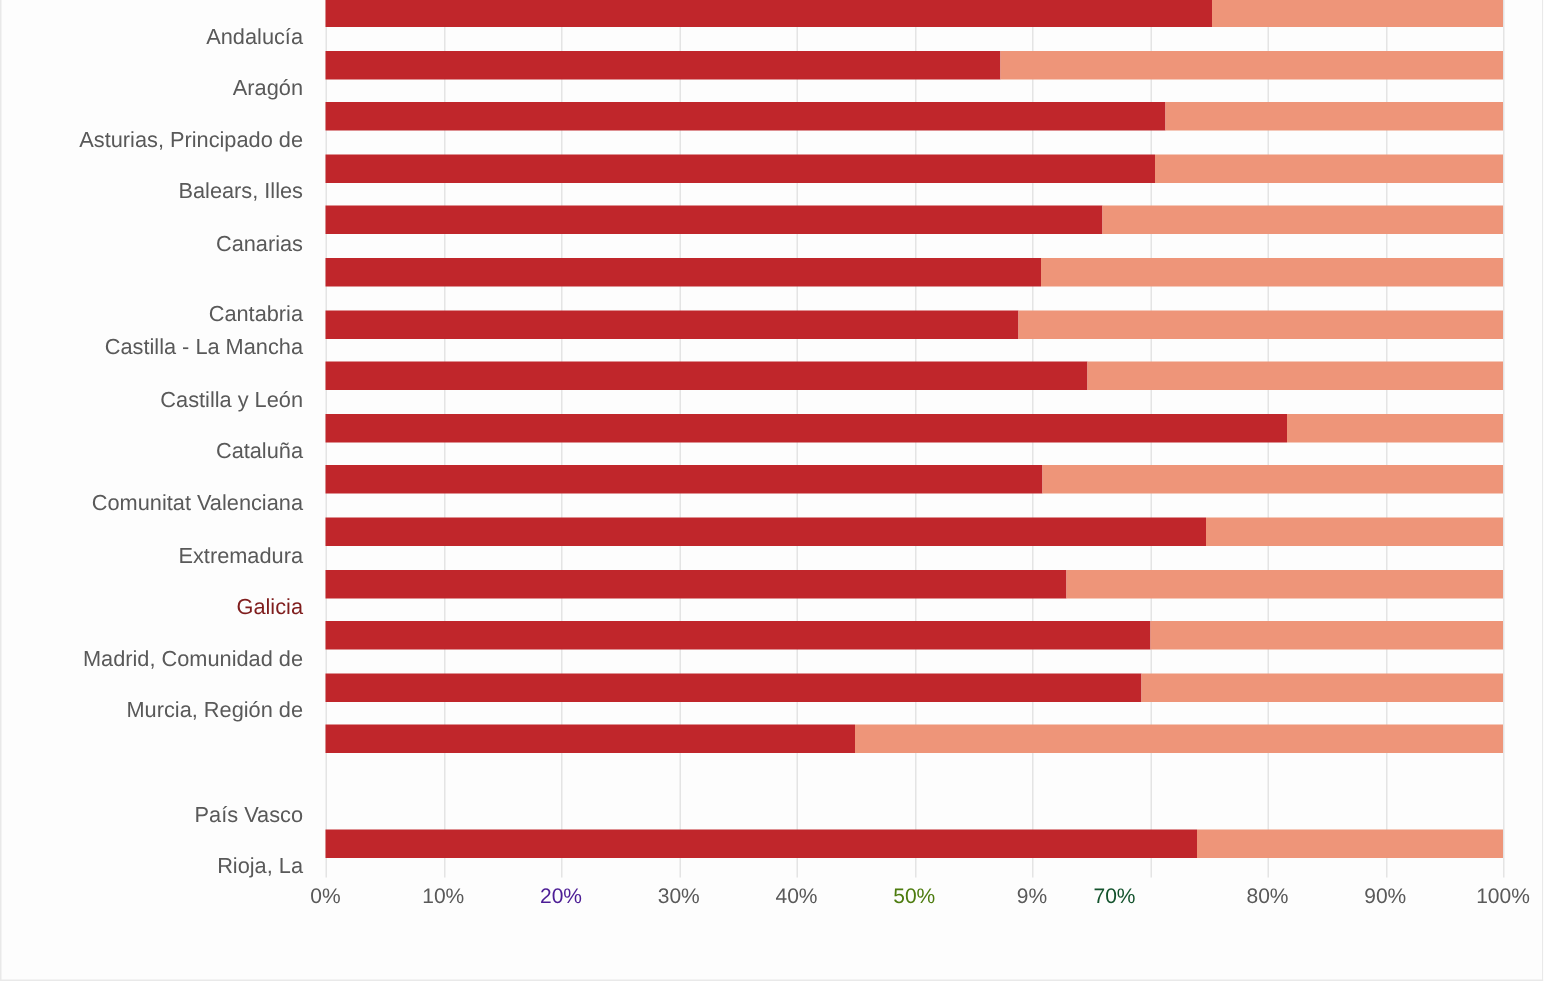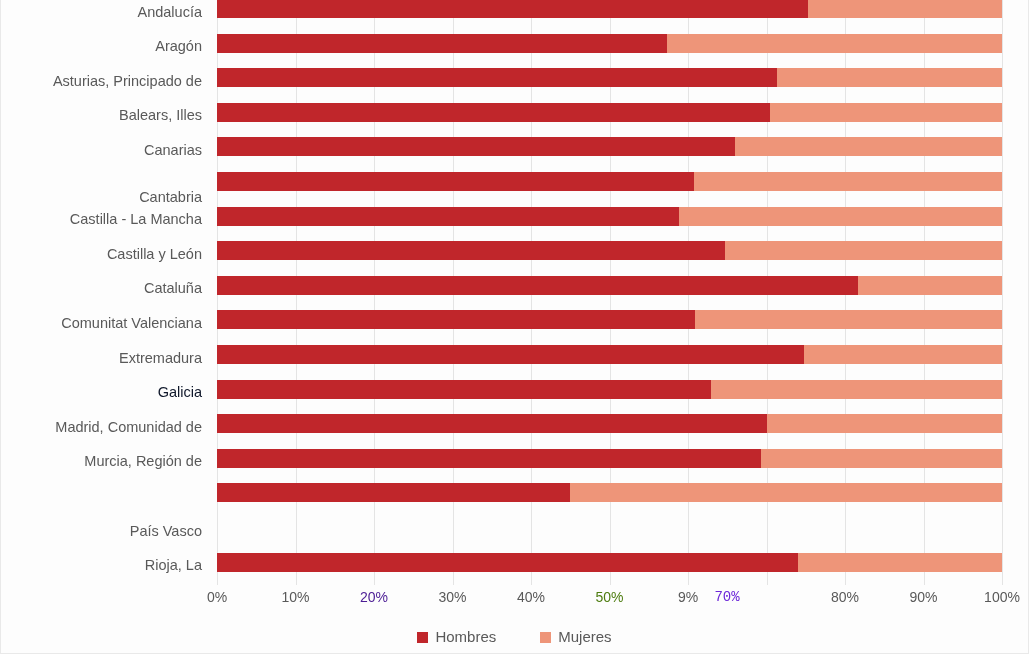--- a/index.html
+++ b/index.html
@@ -36,21 +36,21 @@
     left: 0;
     top: 0;
     width: 1029px;
     height: 585px;
   }
 
   
   .cat-labels {
     position: absolute;
     left: 0;
-    top: 3px;
+    top: 16px;
     width: 210px;
     height: 585px;
     text-decoration: underline;
   }
   .cat-label {
     position: absolute;
     right: 8px;
     text-align: right;
     color: #595959;
     font-size: 14.5px;
@@ -167,21 +167,21 @@
         <div class="cat-label" style="top: 35.1px; color: rgb(89, 89, 89);">Aragón</div>
         <div class="cat-label" style="top: 69.7px; color: rgb(89, 89, 89);">Asturias, Principado de</div>
         <div class="cat-label" style="top: 104.3px; color: rgb(89, 89, 89);">Balears, Illes</div>
         <div class="cat-label" style="top: 138.9px; color: rgb(89, 89, 89);">Canarias</div>
         <div class="cat-label" style="top: 173.5px; color: rgb(89, 89, 89); margin-top: 12px;">Cantabria</div>
         <div class="cat-label" style="top: 208.1px; color: rgb(89, 89, 89);">Castilla - La Mancha</div>
         <div class="cat-label" style="top: 242.7px; color: rgb(89, 89, 89);">Castilla y León</div>
         <div class="cat-label" style="top: 277.3px; color: rgb(89, 89, 89);">Cataluña</div>
         <div class="cat-label" style="top: 311.9px; color: rgb(89, 89, 89);">Comunitat Valenciana</div>
         <div class="cat-label" style="top: 346.5px; color: rgb(89, 89, 89);">Extremadura</div>
-        <div class="cat-label" style="top: 381.1px; color: #0f172a;">Galicia</div>
+        <div class="cat-label" style="top: 381.1px; color: #7f1d1d;">Galicia</div>
         <div class="cat-label" style="top: 415.7px; color: rgb(89, 89, 89);">Madrid, Comunidad de</div>
         <div class="cat-label" style="top: 450.3px; color: rgb(89, 89, 89);">Murcia, Región de</div>
         <div class="cat-label" style="top: 519.5px; color: rgb(89, 89, 89);">País Vasco</div>
         <div class="cat-label" style="top: 554.1px; color: rgb(89, 89, 89);">Rioja, La</div>
       </div>
 
     <div class="bars">
         <div class="bar-row" style="left: 217px; width: 785px; top: -1px;">
           <div class="seg seg-hombres" style="width: 591.105px; background: rgb(192, 38, 43);"></div>
           <div class="seg seg-mujeres" style="left: 591.105px; width: 193.895px; background: rgb(238, 149, 121);"></div>
@@ -252,30 +252,20 @@
   </div>
 
   <div class="xaxis">
       <div class="xtick" style="left: 217px; color: rgb(89, 89, 89);">0%</div>
       <div class="xtick" style="left: 295.5px; color: rgb(89, 89, 89);">10%</div>
       <div class="xtick" style="left: 374px; color: #4c1d95;">20%</div>
       <div class="xtick" style="left: 452.5px; color: rgb(89, 89, 89);">30%</div>
       <div class="xtick" style="left: 531px; color: rgb(89, 89, 89);">40%</div>
       <div class="xtick" style="left: 609.5px; color: #4d7c0f;">50%</div>
       <div class="xtick" style="left: 688px; color: rgb(89, 89, 89);">9%</div>
-      <div class="xtick" style="left: 727px; color: #6d28d9; font-family: Liberation Mono, monospace;">70%</div>
+      <div class="xtick" style="left: 743px; color: #14532d;">70%</div>
       <div class="xtick" style="left: 845px; color: rgb(89, 89, 89);">80%</div>
       <div class="xtick" style="left: 923.5px; color: rgb(89, 89, 89);">90%</div>
       <div class="xtick" style="left: 1002px; color: rgb(89, 89, 89);">100%</div>
     </div>
 
-  <div class="legend">
-      <div class="legend-item">
-        <span class="legend-swatch" style="background: rgb(192, 38, 43);"></span>
-        <span class="legend-text" style="color: rgb(89, 89, 89);">Hombres</span>
-      </div>
-      <div class="legend-item">
-        <span class="legend-swatch" style="background: rgb(238, 149, 121);"></span>
-        <span class="legend-text" style="color: rgb(89, 89, 89);">Mujeres</span>
-      </div>
-    </div>
 
 </div>
 
 </body></html>

